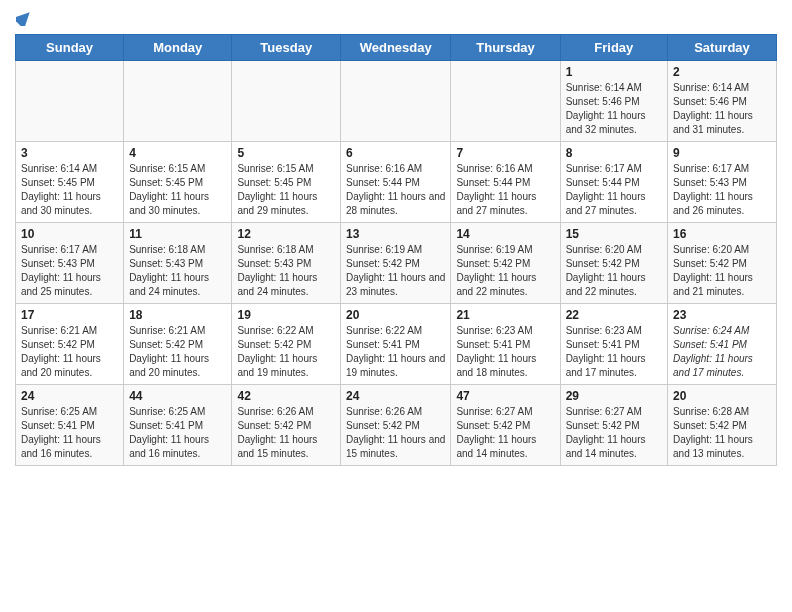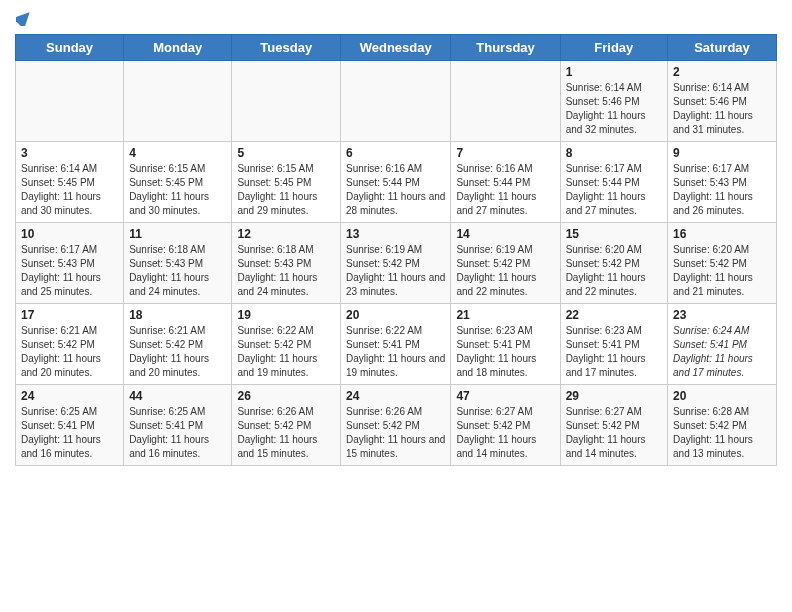--- a/index.html
+++ b/index.html
@@ -290,21 +290,21 @@
 Sunset: 5:41 PM
 Daylight: 11 hours and 16 minutes.</div>
           </td>
           <td>
             <span class="day-num">44</span>
             <div class="day-info" style="white-space: pre-line;">Sunrise: 6:25 AM
 Sunset: 5:41 PM
 Daylight: 11 hours and 16 minutes.</div>
           </td>
           <td>
-            <span class="day-num">26</span>
+            <span class="day-num">42</span>
             <div class="day-info" style="white-space: pre-line;">Sunrise: 6:26 AM
 Sunset: 5:42 PM
 Daylight: 11 hours and 15 minutes.</div>
           </td>
           <td>
             <span class="day-num">24</span>
             <div class="day-info" style="white-space: pre-line;">Sunrise: 6:26 AM
 Sunset: 5:42 PM
 Daylight: 11 hours and 15 minutes.</div>
           </td>

